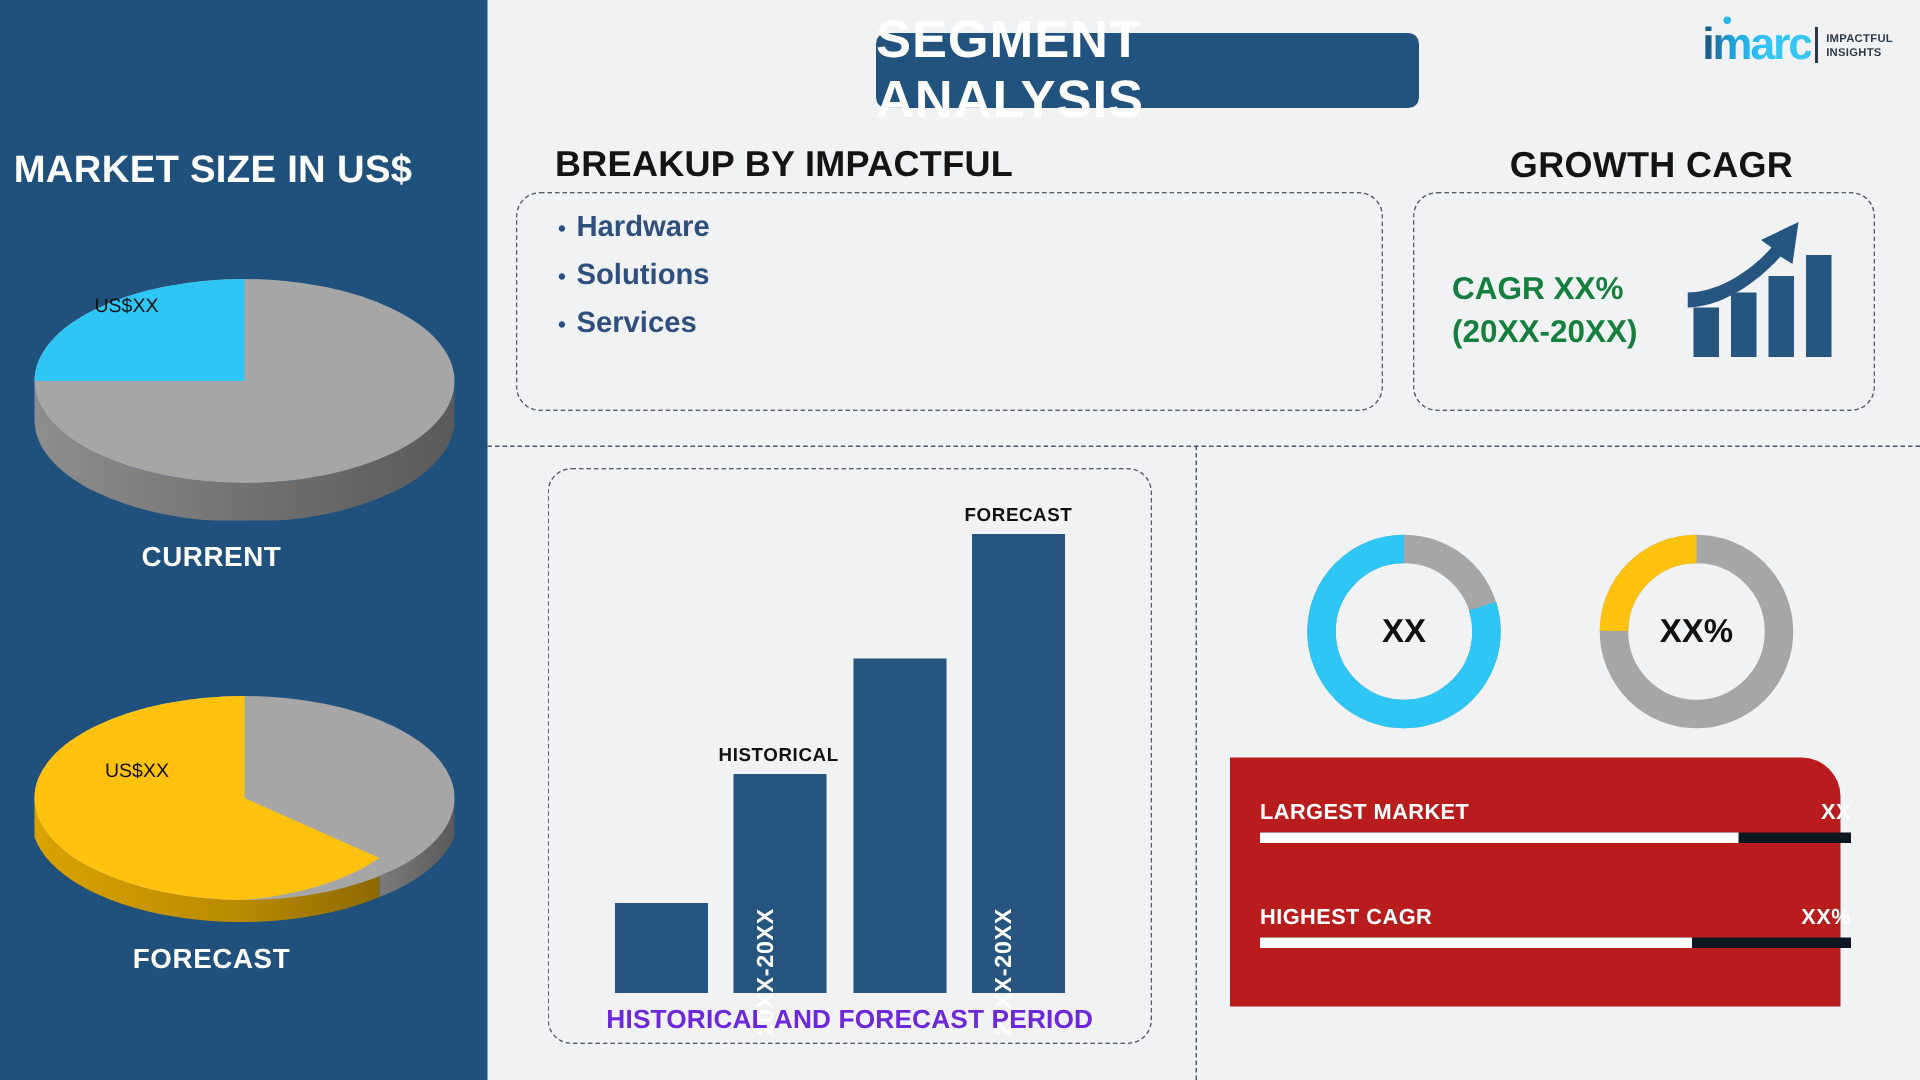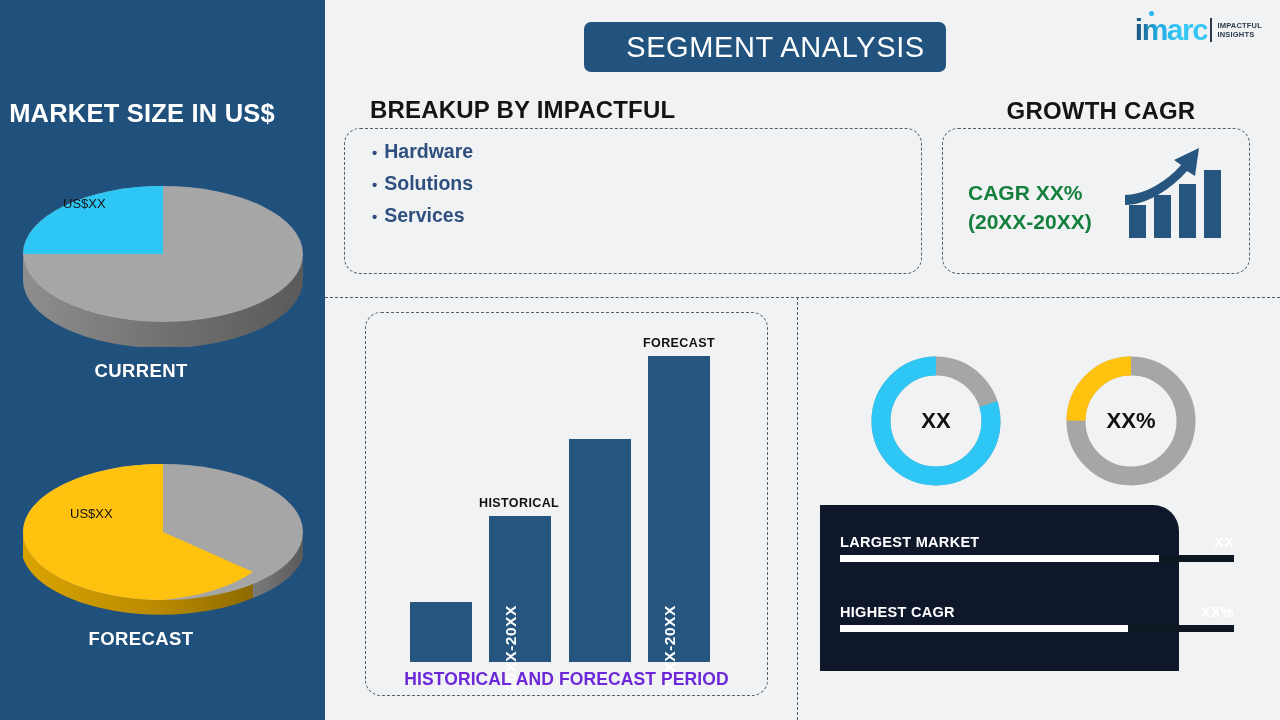--- a/index.html
+++ b/index.html
@@ -47,21 +47,21 @@
 
   
   #header-banner {
     position: absolute; left: 584px; top: 22px;
     width: 362px; height: 50px;
     background: #22537f;
     border-radius: 7px;
     display: flex; align-items: center; justify-content: center;
   }
   #header-title {
-    color: #ffffff; font-size: 29px; font-weight: normal; letter-spacing: .6px; margin-left: 21px;
+    color: #ffffff; font-size: 35px; font-weight: bold; letter-spacing: .6px;
   }
   
   #logo { position: absolute; right: 18px; top: 13px; height: 34px;
           display: flex; align-items: center; }
   #logo-dot { position: absolute; left: 14px; top: -4px;
               width: 5px; height: 5px; border-radius: 50%; background: #29b6ea; }
   #logo-word { font-size: 30px; font-weight: bold; letter-spacing: -1.5px;
                line-height: 1;
                background: linear-gradient(90deg,#1c4e79 0%,#1fa8e0 30%,#36c6f4 60%,#36c6f4 100%);
                -webkit-background-clip: text; background-clip: text;
@@ -118,22 +118,22 @@
 
   
   .donut { position: absolute; width: 138px; height: 138px; }
   #donut-1 { left: 867px; top: 352px; }
   #donut-2 { left: 1062px; top: 352px; }
   .donut-label { position: absolute; width: 138px; text-align: center;
                  top: 56px; font-size: 22px; font-weight: bold; color: #111111; }
 
   
   #metric-panel { position: absolute; left: 820px; top: 505px;
-                  width: 359px; height: 166px;
-                  background: #0f172a;
+                  width: 407px; height: 166px;
+                  background: #b91c1c;
                   border-top-right-radius: 26px; }
   .metric { position: absolute; left: 20px; width: 394px; }
   #metric-0 { top: 23px; }
   #metric-1 { top: 93px; }
   .metric-row { position: relative; height: 22px; }
   .metric-name { position: absolute; left: 0; bottom: 0;
                  font-size: 14.5px; font-weight: bold; color: #ffffff;
                  letter-spacing: .3px; }
   .metric-val { position: absolute; right: 0; bottom: 0;
                 font-size: 14.5px; font-weight: bold; color: #ffffff;

